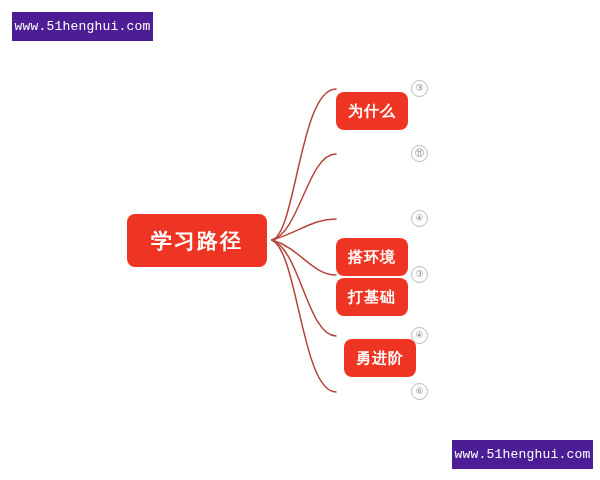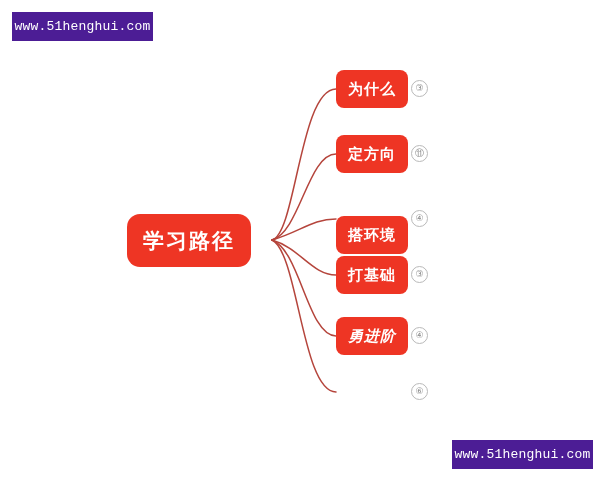--- a/index.html
+++ b/index.html
@@ -45,40 +45,41 @@
     color: #ffffff;
     border-radius: 8px;
     letter-spacing: 1px;
     white-space: nowrap;
     text-align: center;
   }
 
   .node-root {
     left: 127px;
     top: 214px;
-    width: 124px;
+    width: 140px;
     height: 53px;
-    border-radius: 13px;
+    border-radius: 8px;
     font-size: 21px;
     font-weight: 700;
     letter-spacing: 2px;
   }
 
   .node-child {
     width: 72px;
     height: 38px;
     font-size: 15px;
     font-weight: 700;
+    margin-top: 22px;
   }
 
   .child-0 { left: 336px; top: 70px; }
   .child-1 { left: 336px; top: 135px; }
   .child-2 { left: 336px; top: 216px; }
   .child-3 { left: 336px; top: 256px; }
-  .child-4 { left: 336px; top: 317px; font-style: italic; }
+  .child-4 { left: 344px; top: 317px; }
   .child-5 { left: 336px; top: 373px; }
 
   
   .badge {
     position: absolute;
     width: 17px;
     height: 17px;
     border: 1px solid #b9b9b9;
     border-radius: 50%;
     background: #ffffff;
@@ -151,23 +152,20 @@
 
   <div class="node node-root">
     <span>学习路径</span>
   </div>
 
   <div class="node node-child child-0">
     <span>为什么</span>
   </div>
   <div class="badge badge-0">③</div>
 
-  <div class="node node-child child-1">
-    <span>定方向</span>
-  </div>
   <div class="badge badge-1">⑪</div>
 
   <div class="node node-child child-2">
     <span>搭环境</span>
   </div>
   <div class="badge badge-2">④</div>
 
   <div class="node node-child child-3">
     <span>打基础</span>
   </div>

